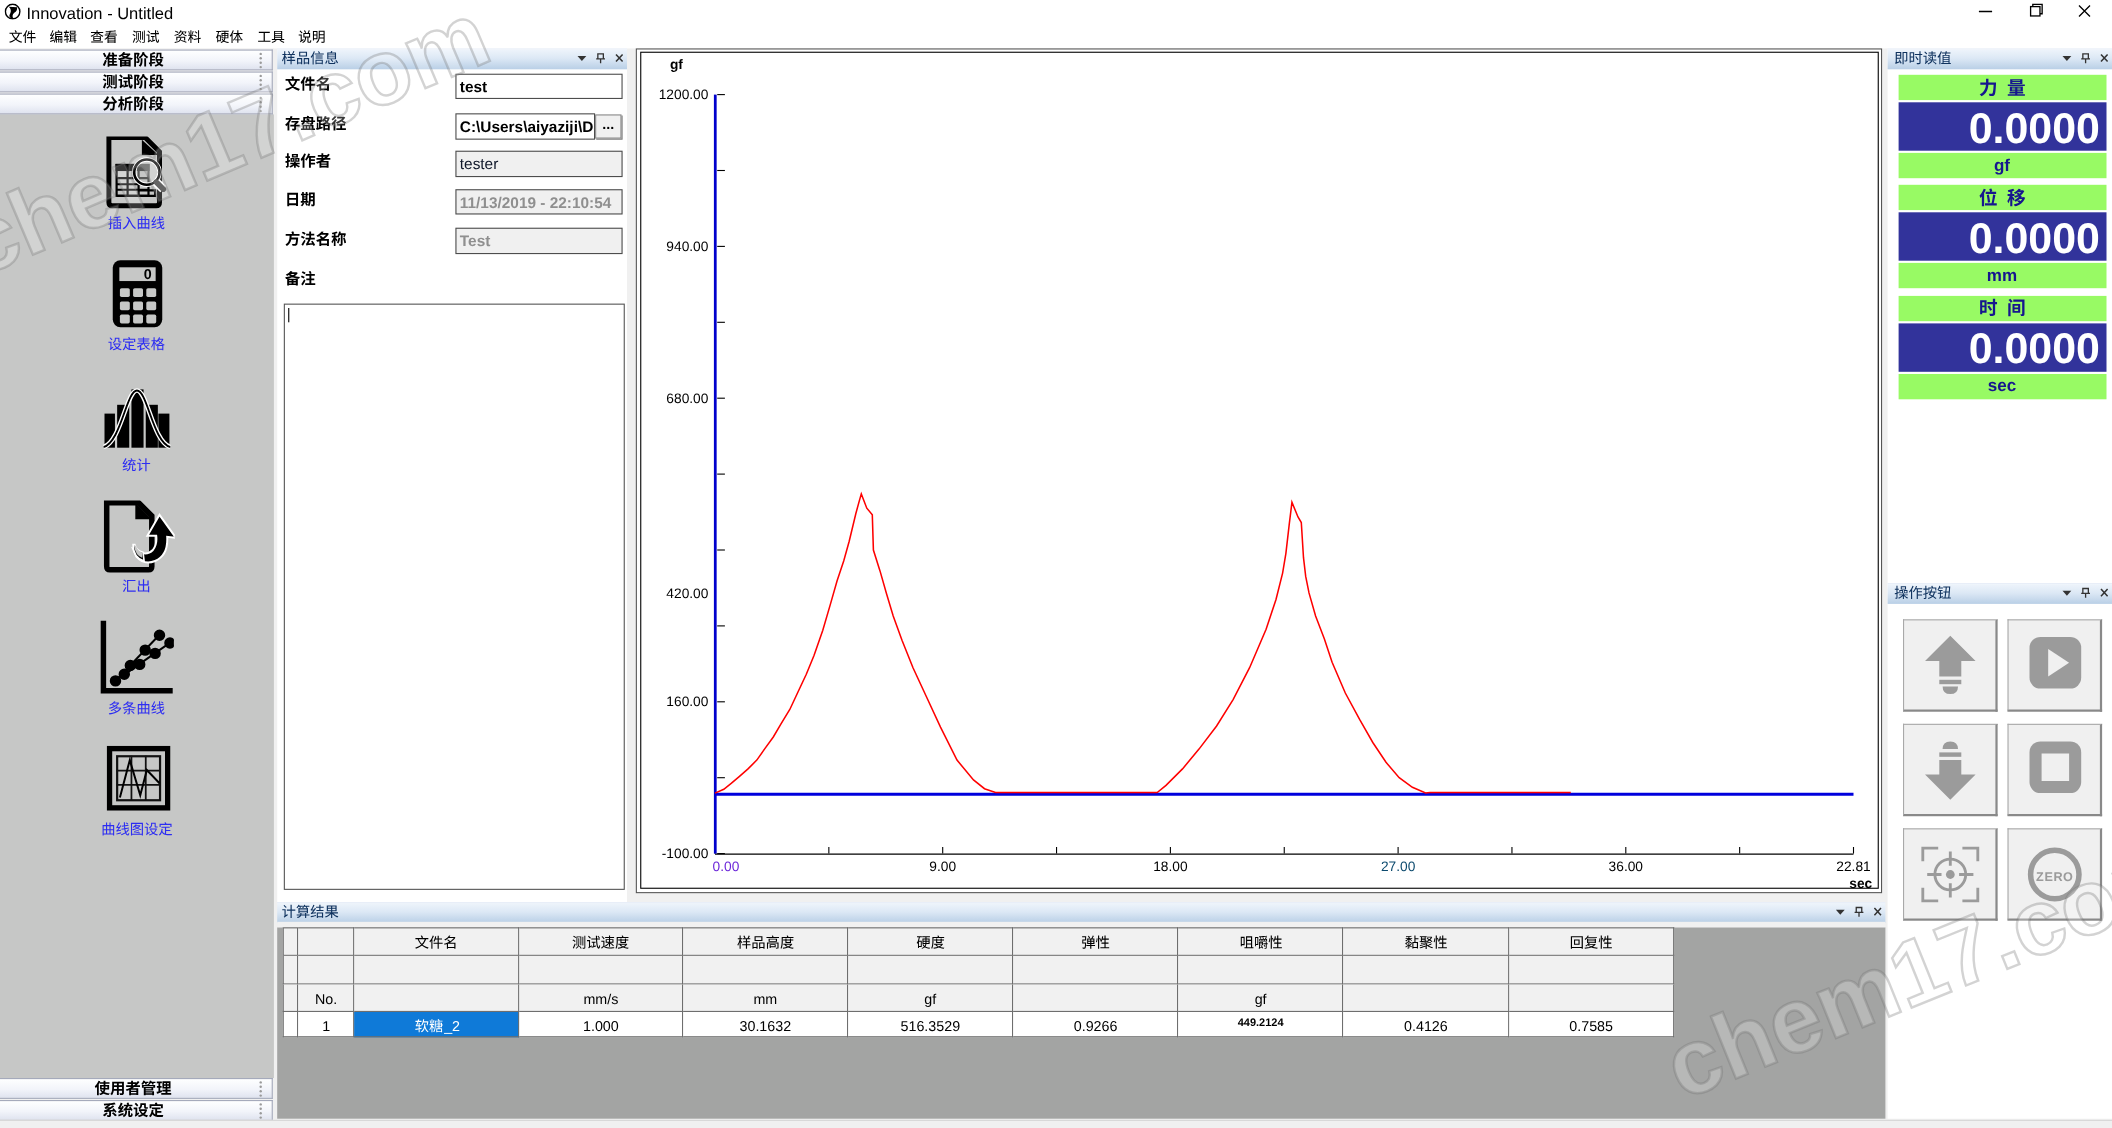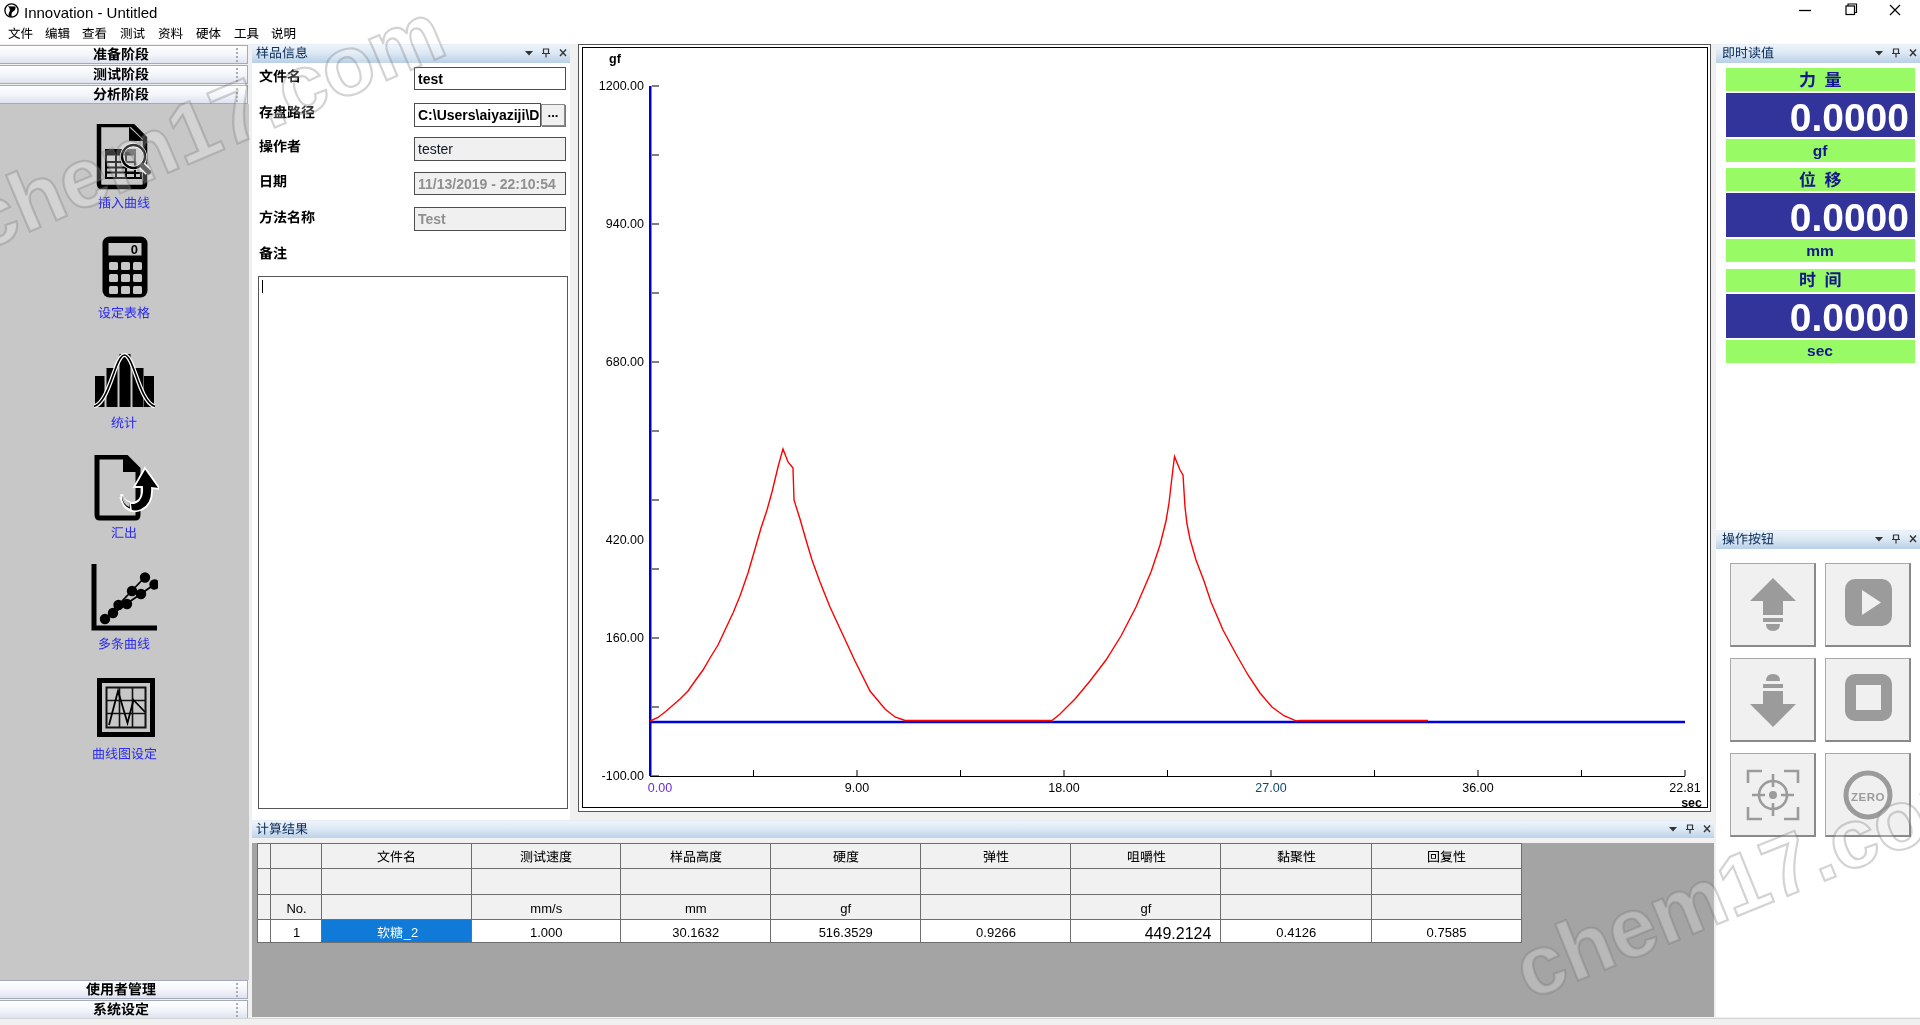--- a/index.html
+++ b/index.html
@@ -616,20 +616,20 @@
     <div style="position:absolute;left:403.75px;top:926px;font-size:13px;color:#fff;font-weight:normal;white-space:pre;line-height:1;">_2</div>
     <div style="position:absolute;left:471.5px;top:920px;width:149.5px;height:23px;background:#fff;border:1px solid #6e6e6e;border-top:none;box-sizing:border-box;border-left:none"></div>
     <div style="position:absolute;left:546.25px;top:926px;font-size:13px;color:#000;font-weight:normal;white-space:pre;line-height:1;transform:translateX(-50%);">1.000</div>
     <div style="position:absolute;left:621px;top:920px;width:149.5px;height:23px;background:#fff;border:1px solid #6e6e6e;border-top:none;box-sizing:border-box;border-left:none"></div>
     <div style="position:absolute;left:695.75px;top:926px;font-size:13px;color:#000;font-weight:normal;white-space:pre;line-height:1;transform:translateX(-50%);">30.1632</div>
     <div style="position:absolute;left:770.5px;top:920px;width:150.5px;height:23px;background:#fff;border:1px solid #6e6e6e;border-top:none;box-sizing:border-box;border-left:none"></div>
     <div style="position:absolute;left:845.75px;top:926px;font-size:13px;color:#000;font-weight:normal;white-space:pre;line-height:1;transform:translateX(-50%);">516.3529</div>
     <div style="position:absolute;left:921px;top:920px;width:150px;height:23px;background:#fff;border:1px solid #6e6e6e;border-top:none;box-sizing:border-box;border-left:none"></div>
     <div style="position:absolute;left:996px;top:926px;font-size:13px;color:#000;font-weight:normal;white-space:pre;line-height:1;transform:translateX(-50%);">0.9266</div>
     <div style="position:absolute;left:1071px;top:920px;width:150px;height:23px;background:#fff;border:1px solid #6e6e6e;border-top:none;box-sizing:border-box;border-left:none"></div>
-    <div style="position:absolute;left:1146px;top:926px;font-size:16px;color:#000;font-weight:normal;white-space:pre;line-height:1;transform:translateX(-50%);margin-left:32px;">449.2124</div>
+    <div style="position:absolute;left:1146px;top:926px;font-size:10px;color:#000;font-weight:bold;white-space:pre;line-height:1;transform:translateX(-50%);">449.2124</div>
     <div style="position:absolute;left:1221px;top:920px;width:150.5px;height:23px;background:#fff;border:1px solid #6e6e6e;border-top:none;box-sizing:border-box;border-left:none"></div>
     <div style="position:absolute;left:1296.25px;top:926px;font-size:13px;color:#000;font-weight:normal;white-space:pre;line-height:1;transform:translateX(-50%);">0.4126</div>
     <div style="position:absolute;left:1371.5px;top:920px;width:150px;height:23px;background:#fff;border:1px solid #6e6e6e;border-top:none;box-sizing:border-box;border-left:none"></div>
     <div style="position:absolute;left:1446.5px;top:926px;font-size:13px;color:#000;font-weight:normal;white-space:pre;line-height:1;transform:translateX(-50%);">0.7585</div>
     <div style="position:absolute;left:0px;top:1018px;width:1920px;height:7px;background:#f0f0f0;border-top:1px solid #d5d5d5;box-sizing:border-box"></div>
     <div style="position:absolute;font-weight:bold;pointer-events:none;color:rgba(255,255,255,0.22);-webkit-text-stroke:2.2px rgba(110,110,110,0.30);white-space:pre;line-height:1;left:-50px;top:84px;font-size:84px;transform:rotate(-23deg)">chem17.com</div>
     <div style="position:absolute;font-weight:bold;pointer-events:none;color:rgba(255,255,255,0.22);-webkit-text-stroke:2.2px rgba(110,110,110,0.30);white-space:pre;line-height:1;left:1500px;top:836px;font-size:84px;transform:rotate(-22deg)">chem17.com</div>
   </div>
 </body></html>

